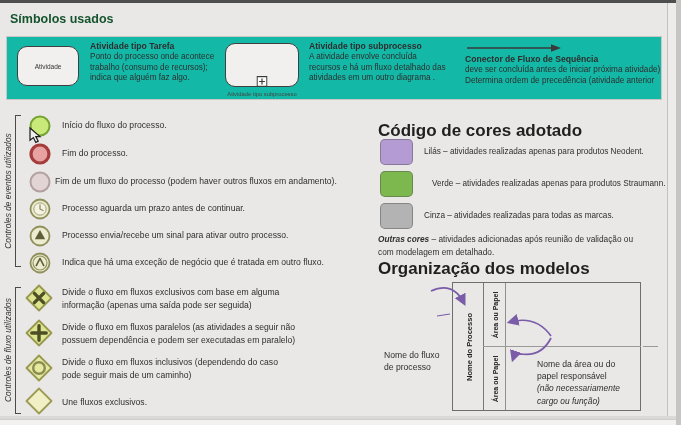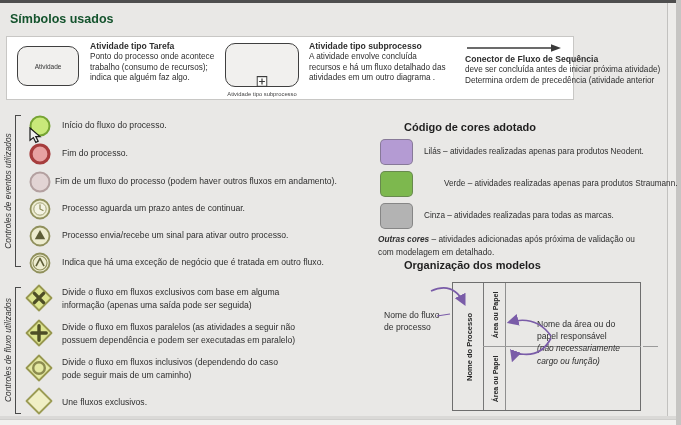--- a/index.html
+++ b/index.html
@@ -5,42 +5,42 @@
   html,body{margin:0;padding:0;}
   .page{position:relative;width:681px;height:425px;background:#dad9d7;
         font-family:"Liberation Sans",sans-serif;overflow:hidden;color:#2e2e2e;}
   .a{position:absolute;}
   .bg-main{left:0;top:3;width:667px;height:416px;background:#e9e8e6;}
   .bg-gutter{left:667px;top:3;width:9px;height:416px;background:#edecea;border-left:1px solid #c2c1bf;box-sizing:border-box;}
   .bg-edge{left:676px;top:0;width:5px;height:425px;background:#c6c5c3;}
   .top-strip{left:0;top:0;width:676px;height:3px;background:#4e4e4e;}
   .bottom-strip{left:0;top:419px;width:676px;height:6px;background:#f2f1ef;border-top:1px solid #cfcecc;box-sizing:border-box;}
   .h1{font-size:12.5px;font-weight:bold;color:#14532d;white-space:nowrap;}
-  .h2{font-size:11px;font-weight:bold;color:#1f1f1f;white-space:nowrap;margin-left:26px;}
+  .h2{font-size:17px;font-weight:bold;color:#1f1f1f;white-space:nowrap;}
   .t{font-size:8.6px;white-space:nowrap;}
   .ts{font-size:8.2px;white-space:nowrap;}
   .bt{font-weight:bold;}
-  .panel{left:6px;top:36px;width:568px;height:64px;background:#ffffff;border:1px solid #c8c7c5;box-sizing:border-box;}
+  .panel{left:6px;top:36px;width:656px;height:64px;background:#14b8a6;border:1px solid #c8c7c5;box-sizing:border-box;}
   .shape{border:1.6px solid #3f3f3f;border-radius:10px;box-sizing:border-box;background:#f1f0ee;}
   .shape-label{font-size:6.5px;color:#333;text-align:center;width:100%;position:absolute;top:50%;transform:translateY(-50%);}
   .caption{font-size:5.8px;color:#444;text-align:center;}
   .lineblock div{line-height:10.8px;}
   .bracket{border:1.4px solid #4a4a4a;border-right:none;width:6px;box-sizing:border-box;}
   .vlabel{position:absolute;font-style:italic;font-size:8.3px;color:#333;white-space:nowrap;
           transform:translate(-50%,-50%) rotate(-90deg);}
   .ev-text{font-size:8.6px;white-space:nowrap;}
   .gw-text div{line-height:12.5px;font-size:8.6px;white-space:nowrap;}
   .swatch{width:33px;height:26px;border-radius:5px;border:1px solid rgba(80,80,80,.45);box-sizing:border-box;}
   .note{font-size:8.3px;line-height:13px;white-space:nowrap;}
   .note .lead{font-weight:bold;font-style:italic;}
   .pool{border:1px solid #6e6e6e;box-sizing:border-box;}
   .pool-line-v{position:absolute;top:0;height:100%;border-left:1px solid #777;}
   .vtext{position:absolute;font-size:7px;font-weight:bold;color:#222;white-space:nowrap;
          transform:translate(-50%,-50%) rotate(-90deg);}
-  .ann{font-size:8.6px;line-height:12px;white-space:nowrap;}
+  .ann{font-size:8.6px;line-height:12px;white-space:nowrap;margin-top:40px;}
   .ann .it{font-style:italic;font-size:8.4px;line-height:13px;}
   svg{display:block;}
 </style>
 </head>
 <body>
 
 <div class="page">
 
   <div class="a bg-main"></div>
   <div class="a bg-gutter"></div>
@@ -165,27 +165,27 @@
   <div class="a gw-text" style="left:62px;top:396px;">
     <div>Une fluxos exclusivos.</div>
   </div>
 
   <div class="a h2" style="left:378px;top:121px;">Código de cores adotado</div>
 
   <div class="a swatch" style="left: 380px; top: 139px; background: rgb(180, 155, 211);"></div>
   <div class="a ts" style="left:424px;top:147px;">Lilás – atividades realizadas apenas para produtos Neodent.</div>
 
   <div class="a swatch" style="left: 380px; top: 171px; background: rgb(125, 184, 78);"></div>
-  <div class="a ts" style="left:444px;top:179px;">Verde – atividades realizadas apenas para produtos Straumann.</div>
+  <div class="a ts" style="left:432px;top:179px;">Verde – atividades realizadas apenas para produtos Straumann.</div>
 
   <div class="a swatch" style="left: 380px; top: 203px; background: rgb(179, 179, 179);"></div>
   <div class="a ts" style="left:424px;top:211px;">Cinza – atividades realizadas para todas as marcas.</div>
 
   <div class="a note" style="left:378px;top:233px;">
-    <div><span class="lead">Outras cores</span><span> – atividades adicionadas após próxima de validação ou</span></div>
+    <div><span class="lead">Outras cores</span><span> – atividades adicionadas após reunião de validação ou</span></div>
     <div>com modelagem em detalhado.</div>
   </div>
 
   <div class="a h2" style="left:378px;top:259px;">Organização dos modelos</div>
 
   <div class="a pool" style="left:452px;top:282px;width:189px;height:129px;">
     <div class="pool-line-v" style="left:30px;"></div>
     <div class="pool-line-v" style="left:52px;border-left-color:#8f8f8f;"></div>
     <div style="position:absolute;left:30px;top:63px;width:158px;border-top:1px solid #9a9a9a;"></div>
     <div class="vtext" style="left:16px;top:64px;font-size:7.5px;">Nome do Processo</div>

